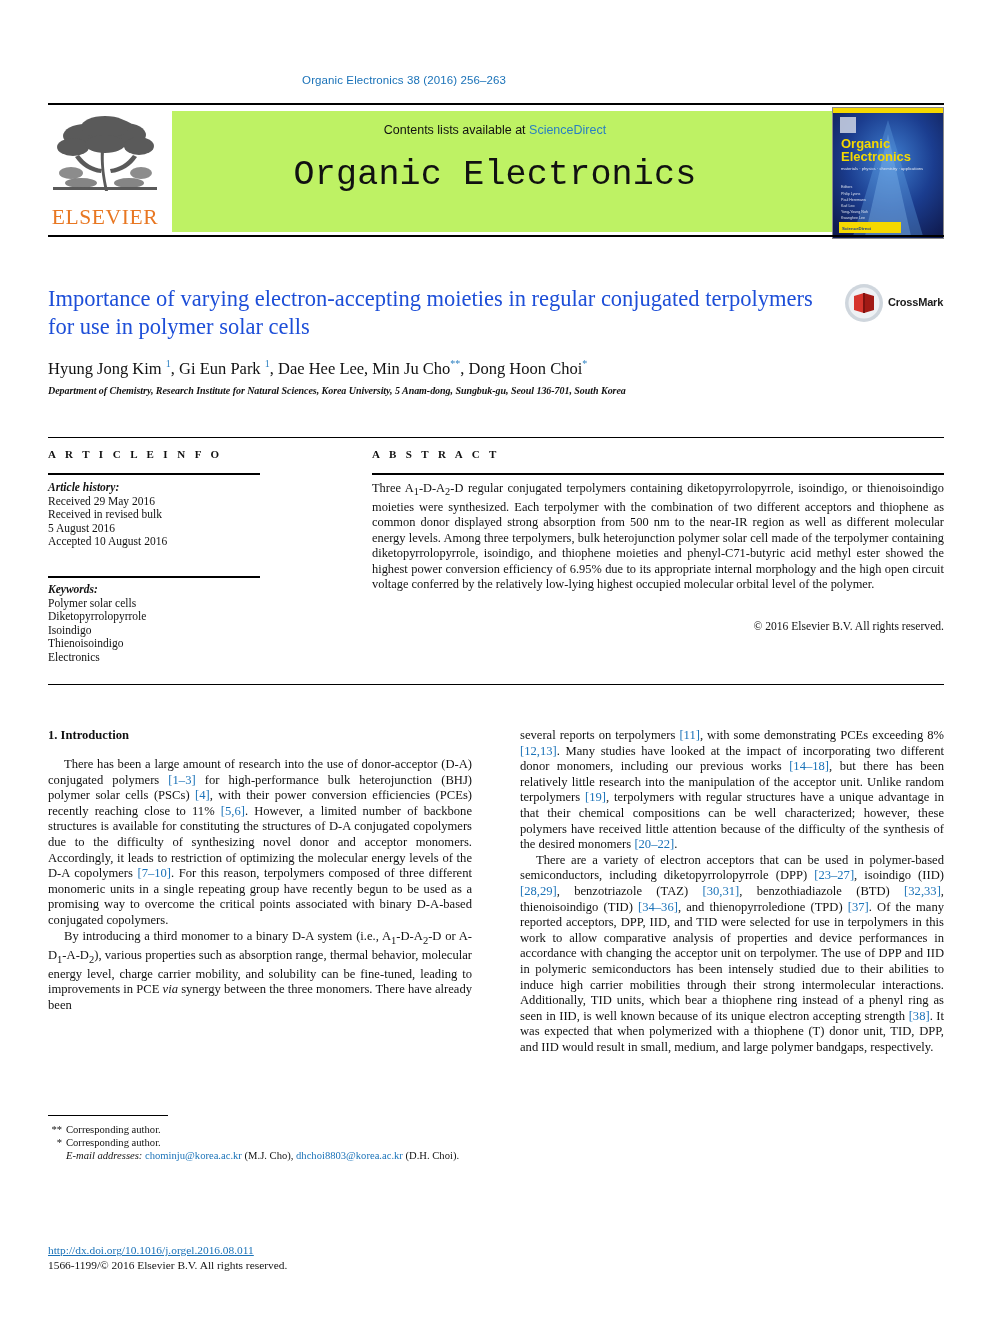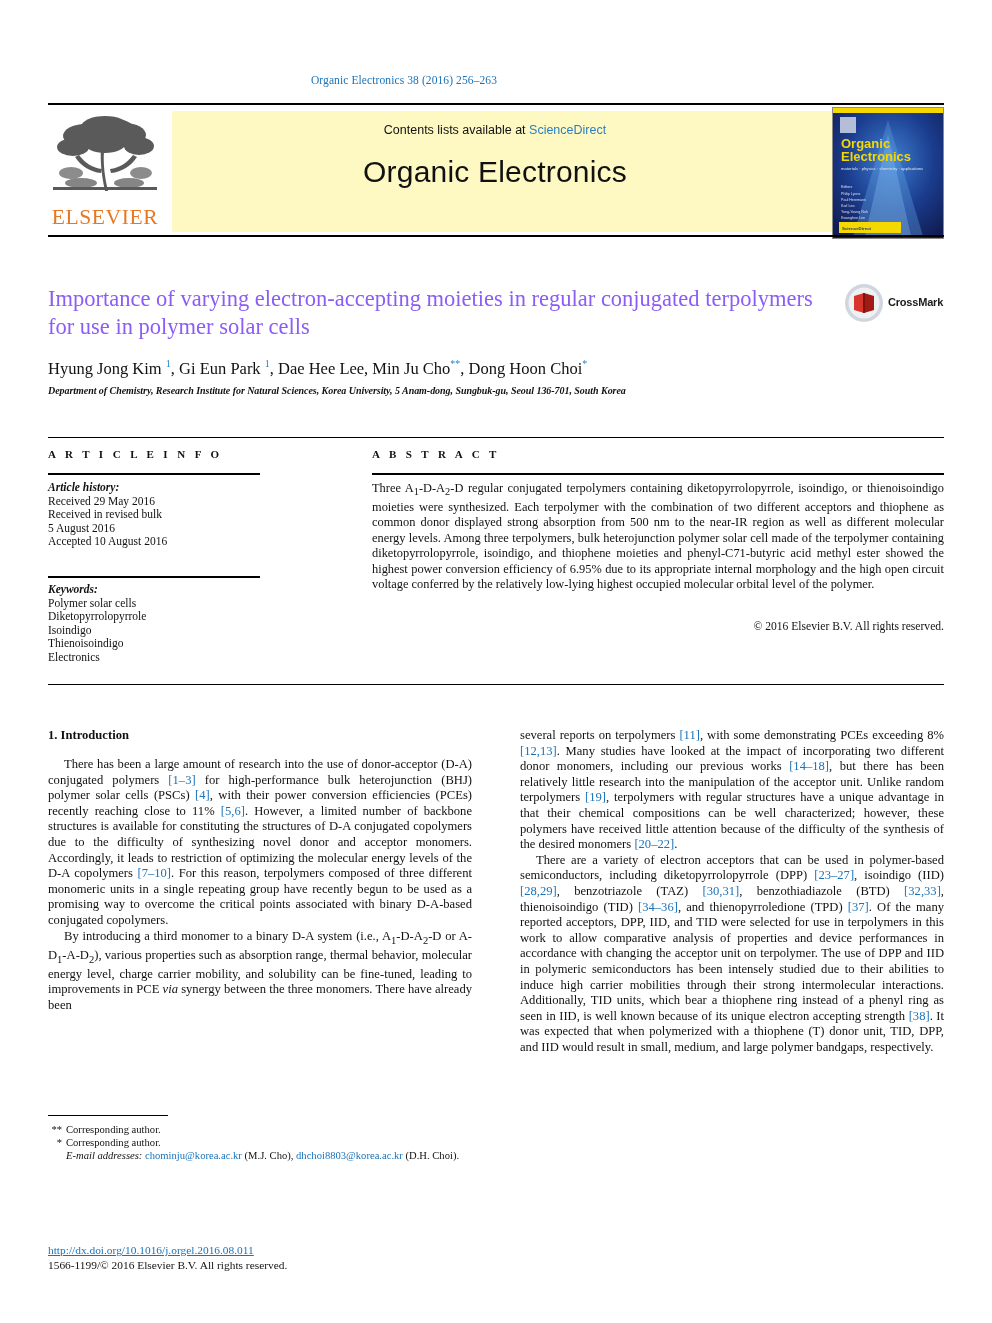--- a/index.html
+++ b/index.html
@@ -23,21 +23,21 @@
     overflow: hidden;
   }
 
   
   .running-head {
     position: absolute;
     top: 74px;
     left: 0;
     width: 808px;
     text-align: center;
-    font-family: Liberation Serif, serif;
+    font-family: Liberation Sans, sans-serif;
     font-size: 11.5px;
     color: #1a72b8;
     letter-spacing: .1px;
   }
 
   
   .masthead {
     position: absolute;
     left: 48px;
     top: 103px;
@@ -76,43 +76,43 @@
     letter-spacing: .6px;
     color: #E87722;
     font-weight: 400;
   }
   .journal-band {
     position: absolute;
     left: 124px;
     top: 8px;
     width: 717px;
     height: 121px;
-    background: #fef9c3;
+    background: #bef264;
   }
   .contents-line {
     position: absolute;
     top: 12px;
     left: 0;
     width: 646px;
     text-align: center;
     font-family: "Liberation Sans", sans-serif;
     font-size: 12.5px;
     color: #111;
   }
   .contents-line .sd {
     color: #2a7fc1;
   }
   .journal-title {
     position: absolute;
     top: 44px;
     left: 0;
     width: 646px;
     text-align: center;
-    font-family: Liberation Sans, sans-serif;
-    font-size: 30px;
+    font-family: Liberation Mono, monospace;
+    font-size: 35px;
     color: #111;
     letter-spacing: .2px;
   }
   .homepage-line {
     position: absolute;
     top: 95px;
     left: 0;
     width: 646px;
     text-align: center;
     font-family: "Liberation Sans", sans-serif;
@@ -143,21 +143,21 @@
   .title-block {
     position: absolute;
     left: 48px;
     top: 285px;
     width: 790px;
   }
   .article-title {
     font-family: "Liberation Serif", serif;
     font-size: 22.5px;
     line-height: 28px;
-    color: #8b5cf6;
+    color: #1d4ed8;
     margin: 0;
     font-weight: 400;
   }
   .authors {
     margin-top: 13px;
     font-family: "Liberation Serif", serif;
     font-size: 16.5px;
     color: #111;
     line-height: 20px;
   }

